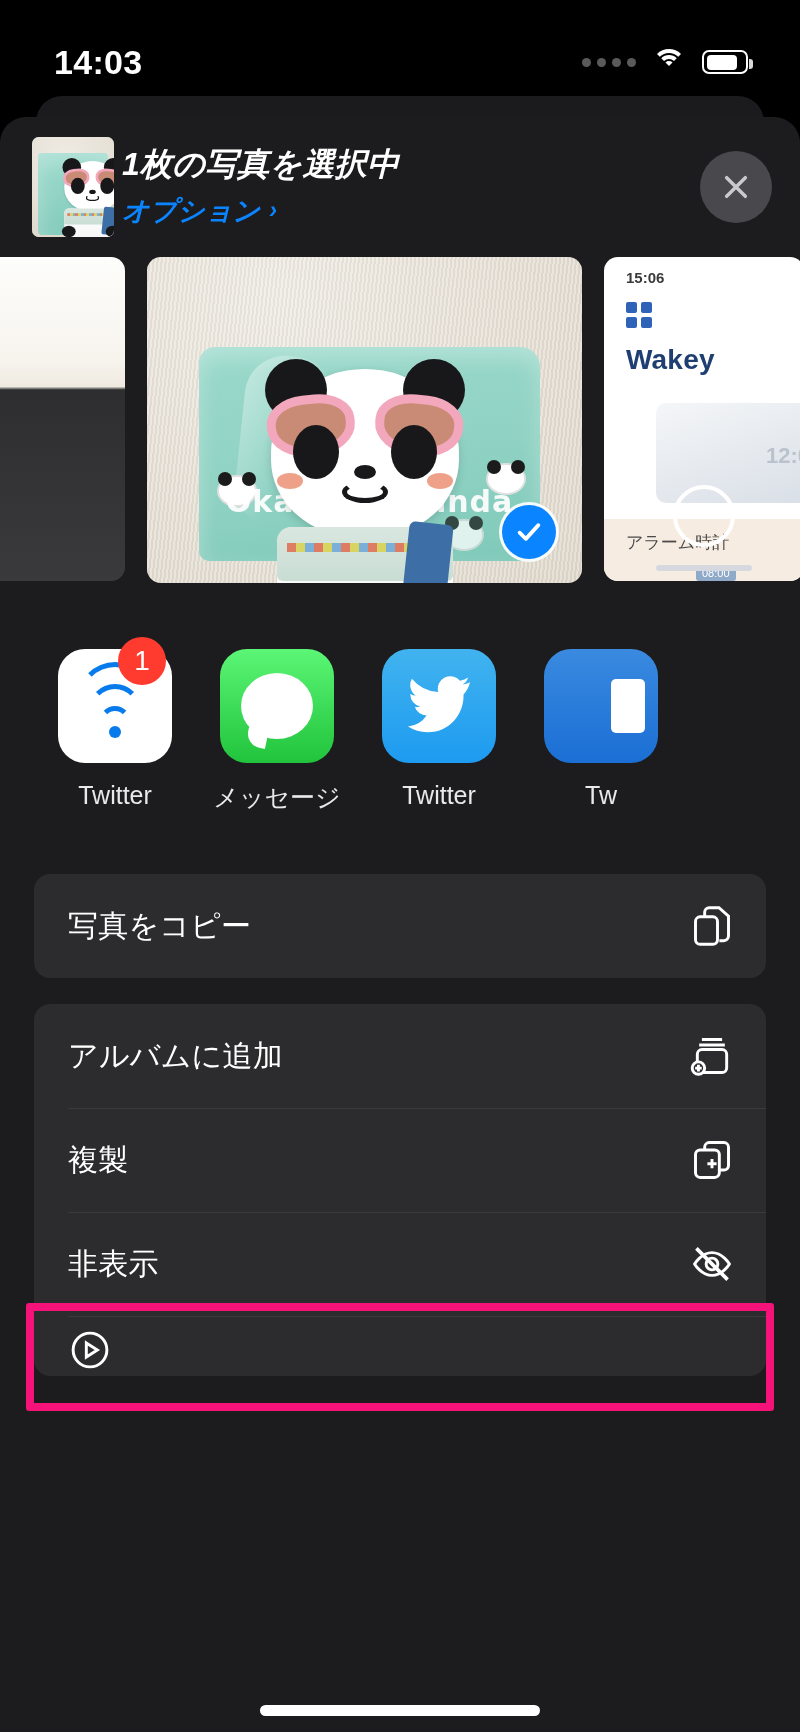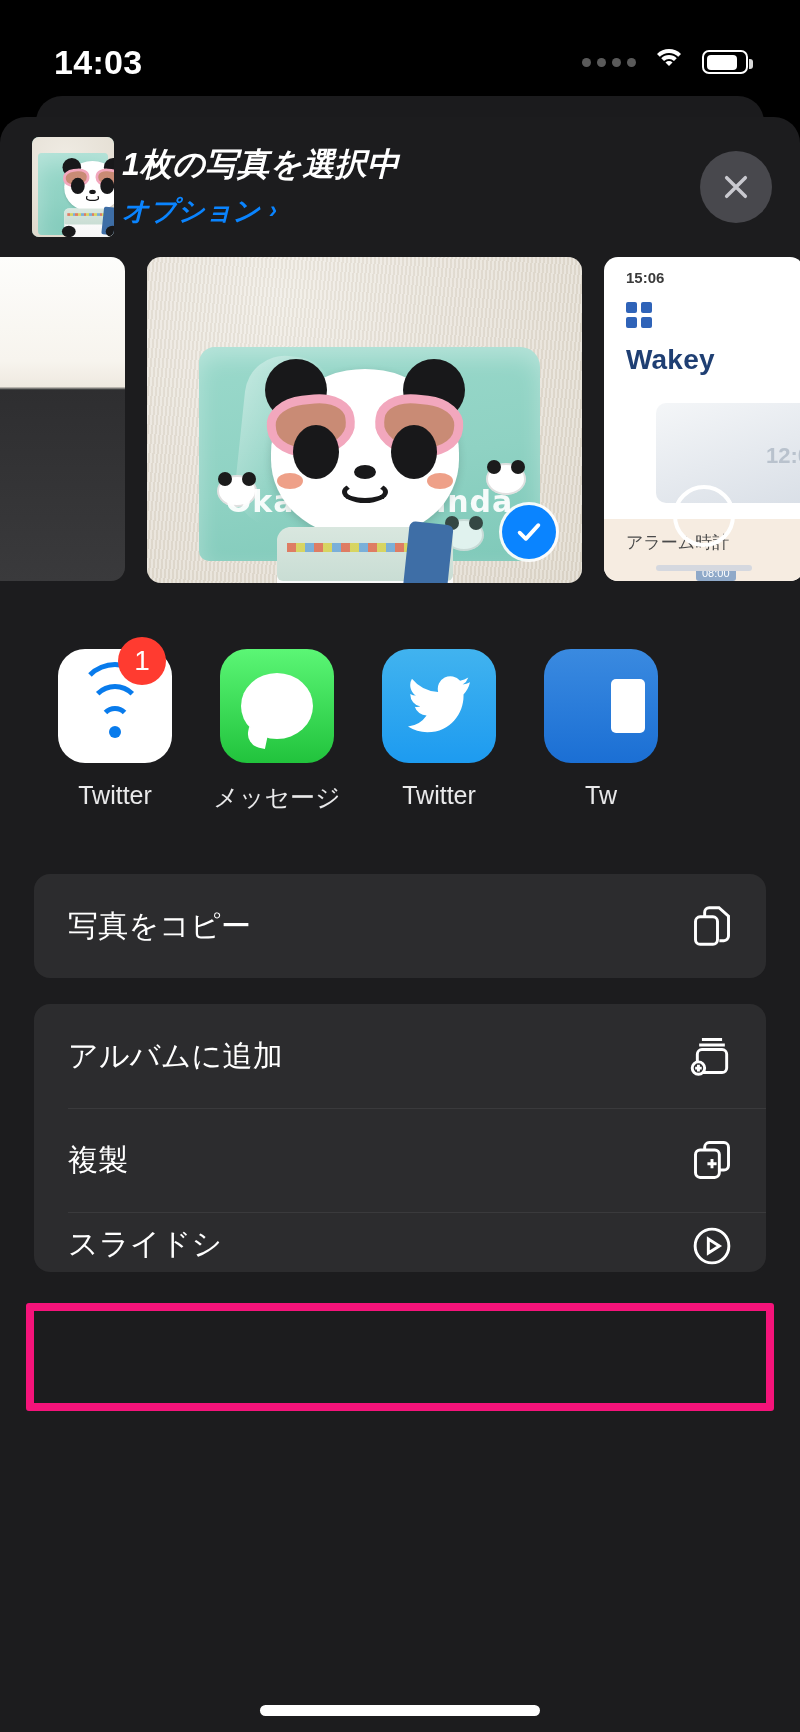--- a/index.html
+++ b/index.html
@@ -403,23 +403,32 @@
         <div class="row-label">複製</div>
         <div class="row-icon">
           <svg viewBox="0 0 24 24" fill="none" stroke="currentColor" stroke-width="1.6">
             <rect x="8" y="2.5" width="13" height="15" rx="2.5"></rect>
             <rect x="3" y="6.5" width="13" height="15" rx="2.5" fill="#2c2c2e"></rect>
             <path d="M9.5 14h5M12 11.5v5"></path>
           </svg>
         </div>
       </div>
 
+      <div class="row">
+        <div class="row-label">非表示</div>
+        <div class="row-icon">
+          <svg viewBox="0 0 24 24" fill="none" stroke="currentColor" stroke-width="1.6">
+            <path d="M2.5 12s3.6-6.2 9.5-6.2S21.5 12 21.5 12s-3.6 6.2-9.5 6.2S2.5 12 2.5 12z"></path>
+            <circle cx="12" cy="12" r="3.2"></circle>
+            <path d="M3.5 3.5 L20.5 20.5" stroke-width="2"></path>
+          </svg>
+        </div>
+      </div>
 
       <div class="row cut">
-        <div class="row-label">スライドシ</div>
         <div class="row-icon">
           <svg viewBox="0 0 24 24" fill="none" stroke="currentColor" stroke-width="1.6">
             <circle cx="12" cy="12" r="9.2"></circle>
             <path d="M10 8.2 L16 12 L10 15.8 Z"></path>
           </svg>
         </div>
       </div>
     </div>
 
     <div class="highlight-frame" style="top: 1186px; height: 108px; border-color: rgb(245, 19, 122);"></div>

